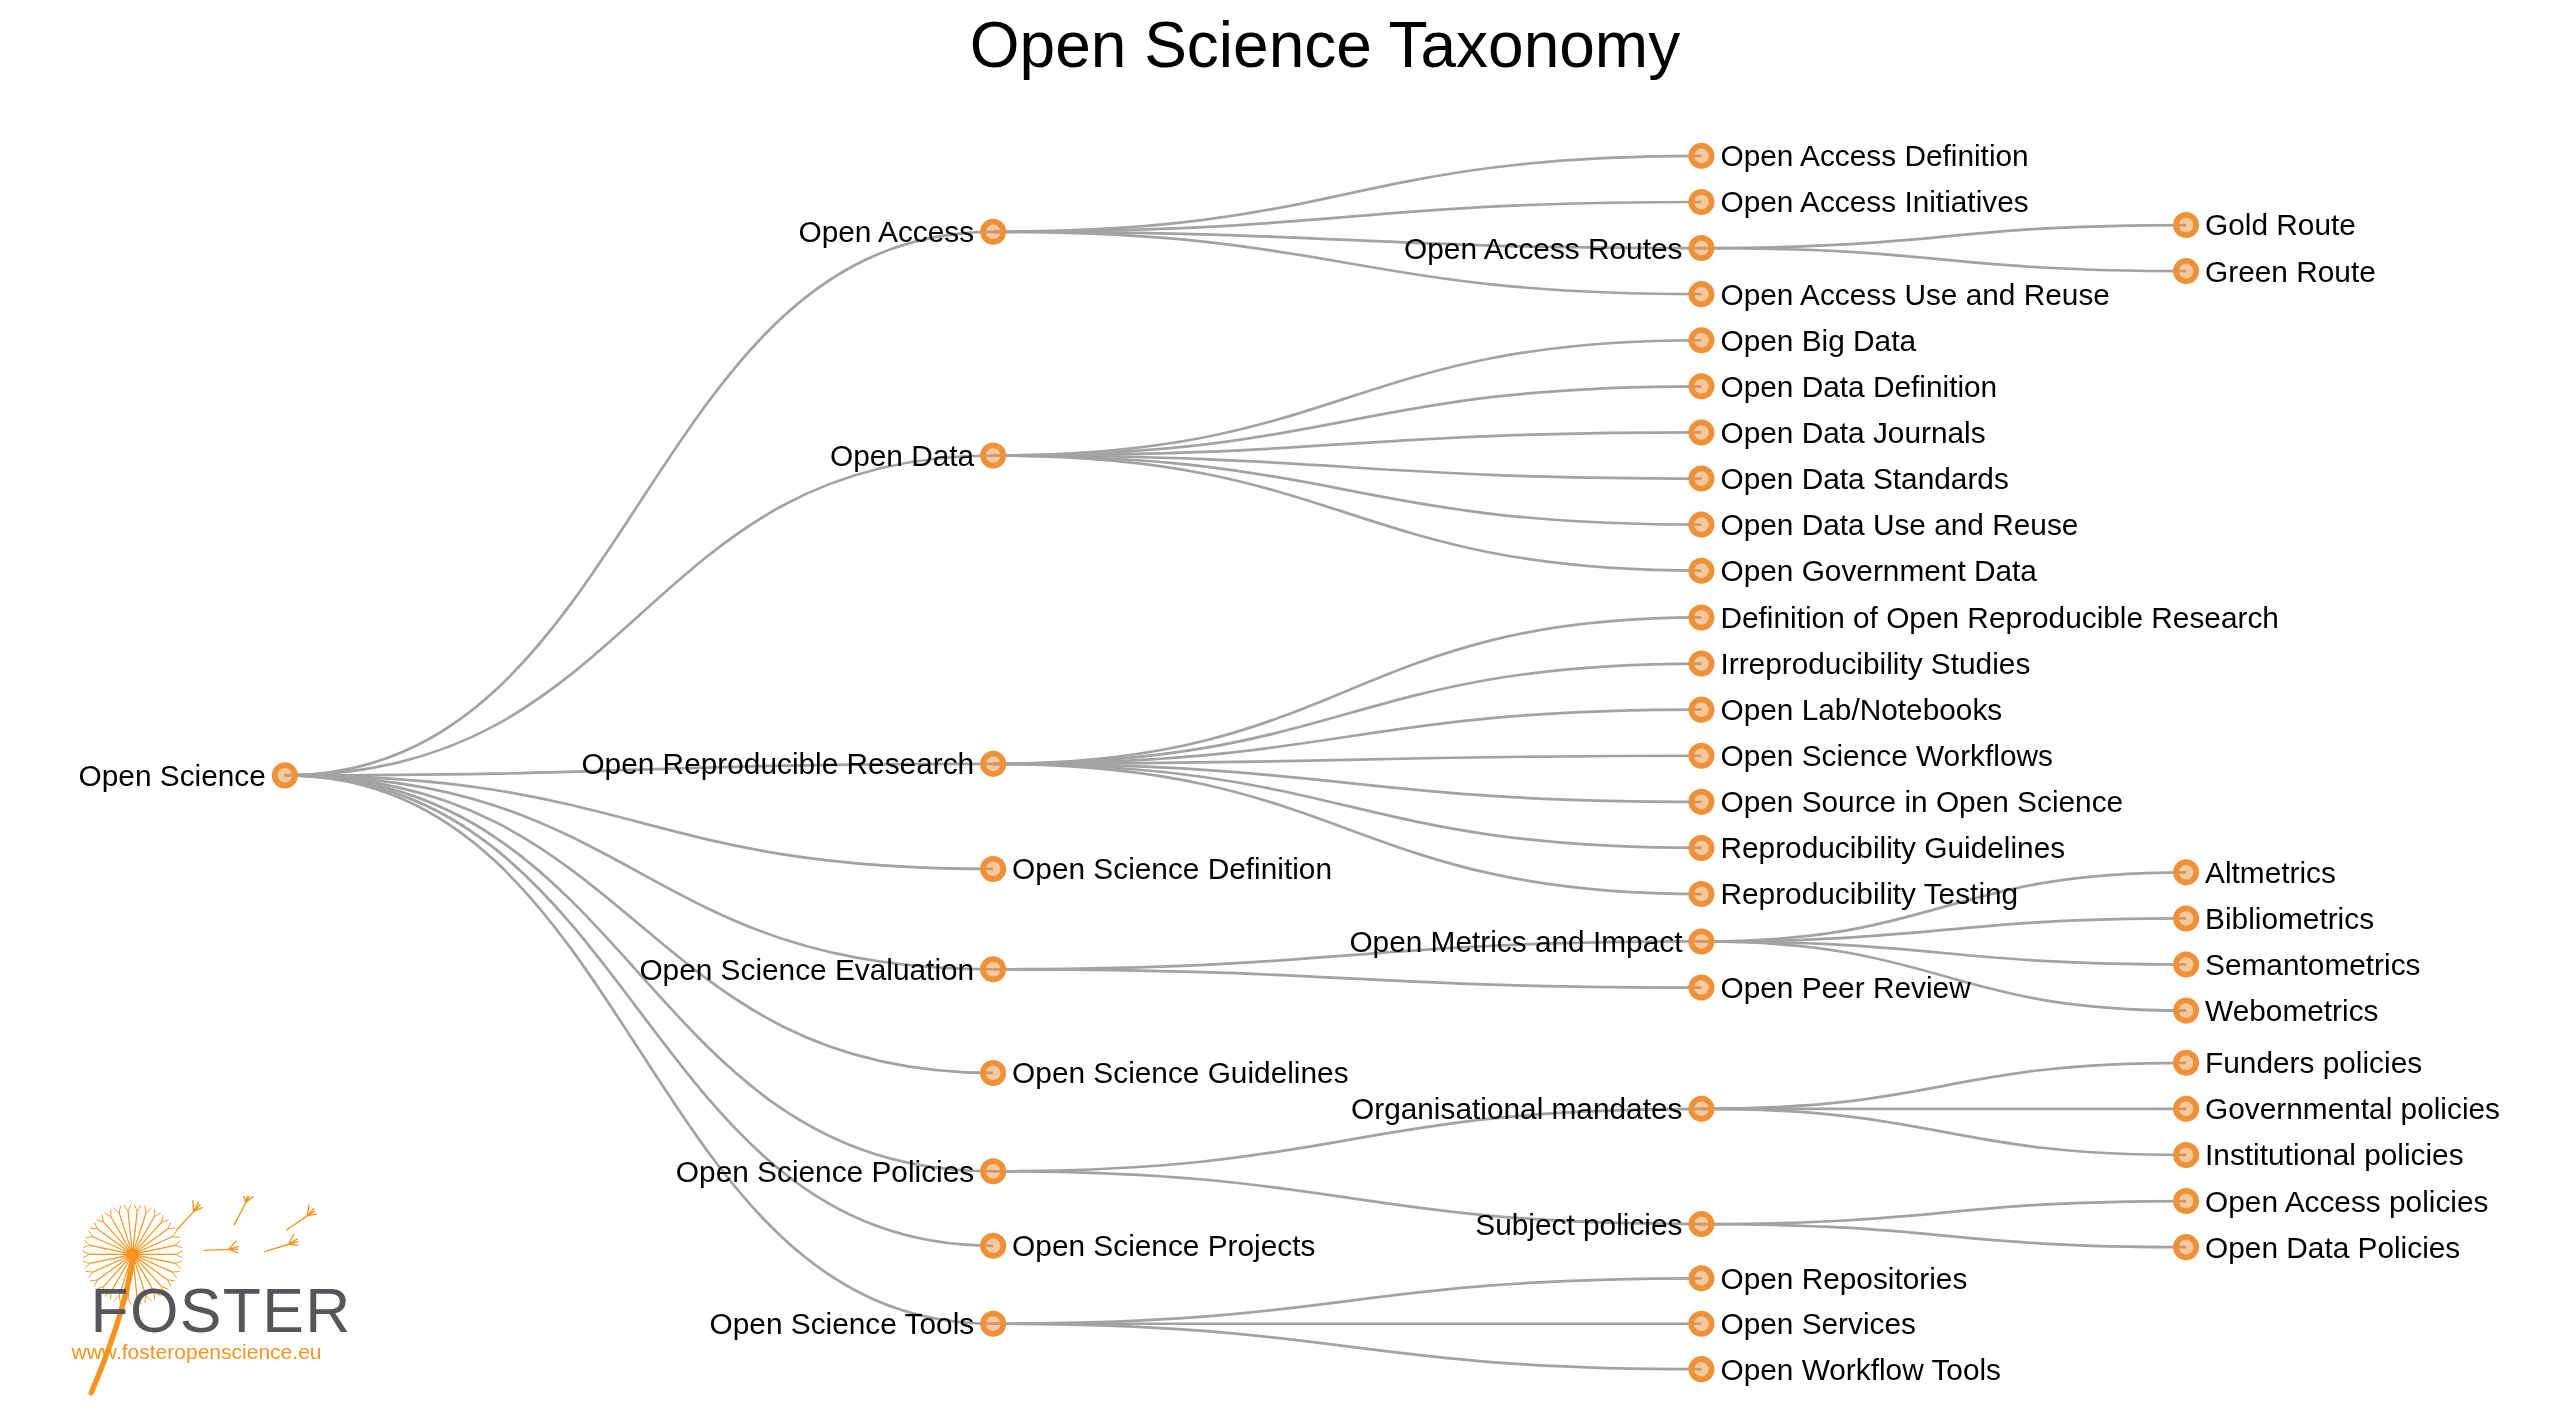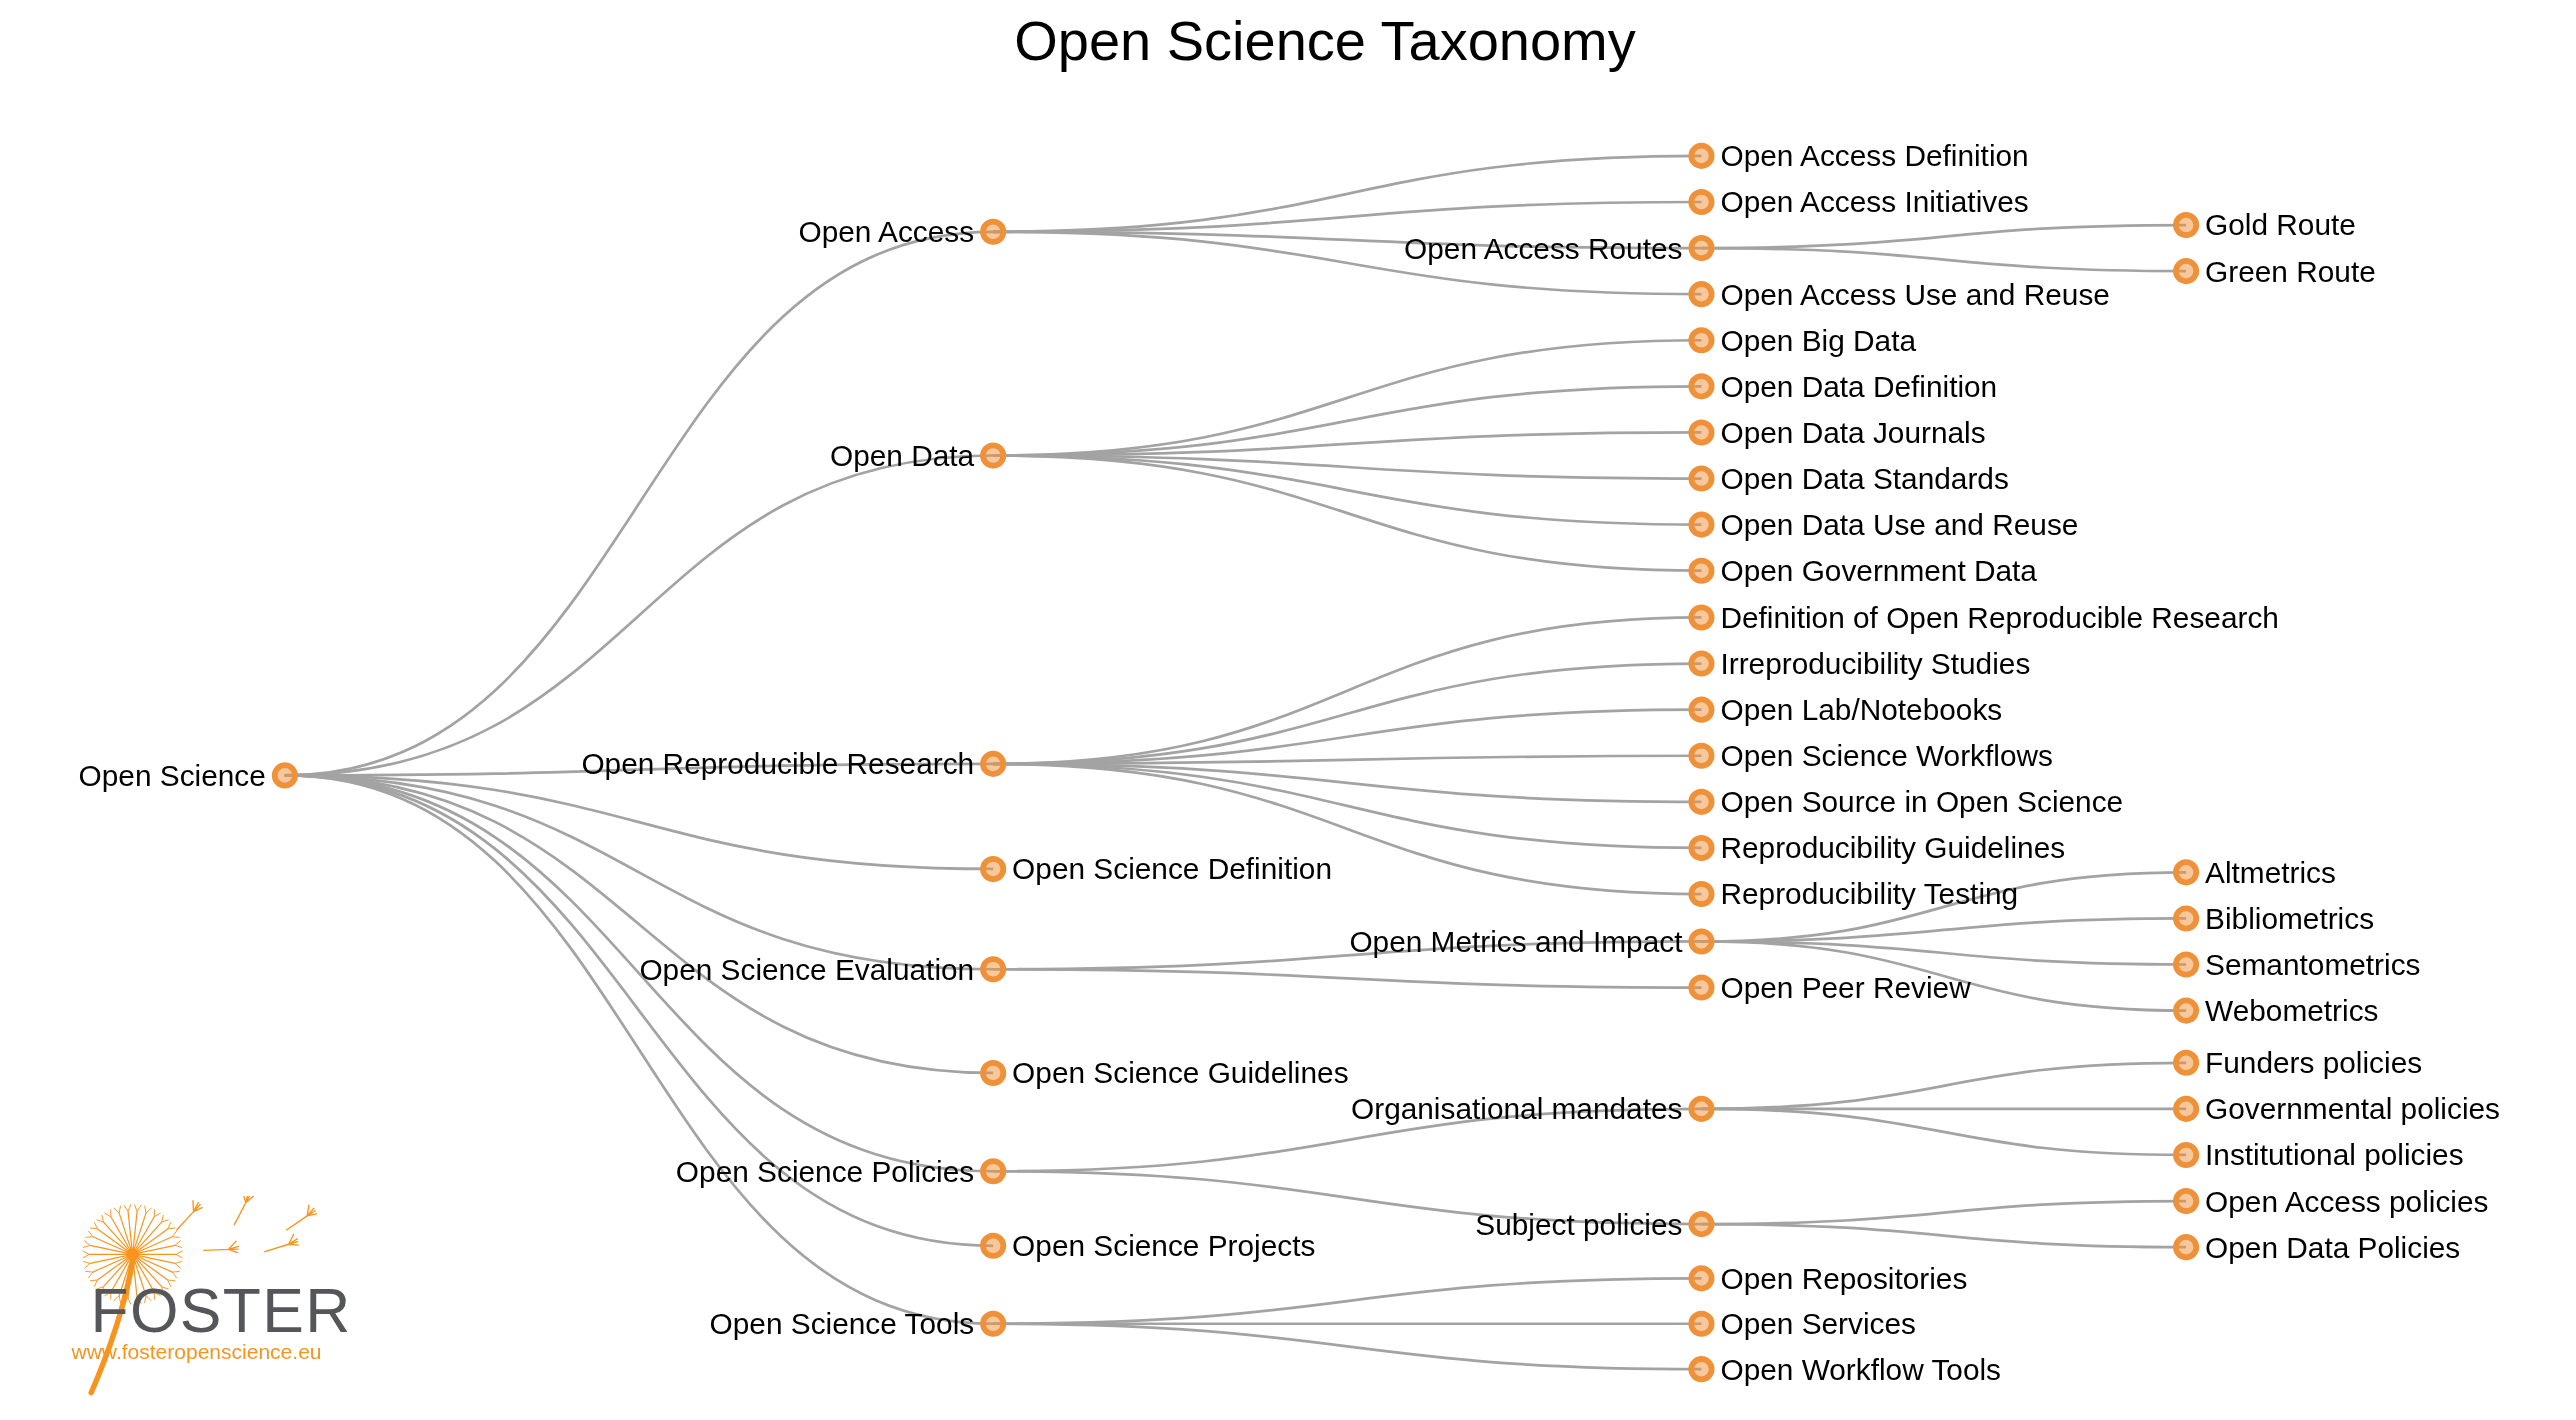--- a/index.html
+++ b/index.html
@@ -9,21 +9,21 @@
     height: 1420px;
     background: #ffffff;
     overflow: hidden;
     font-family: "Liberation Sans", sans-serif;
   }
   .title {
     position: absolute;
     top: 9.5px;
     left: 50%;
     transform: translateX(calc(-50% + 37px));
-    font-size: 56px;
+    font-size: 64px;
     line-height: 1.1;
     color: #000000;
     white-space: nowrap;
   }
   #tree-svg {
     position: absolute;
     left: 0; top: 0;
     width: 2576px;
     height: 1420px;
   }

